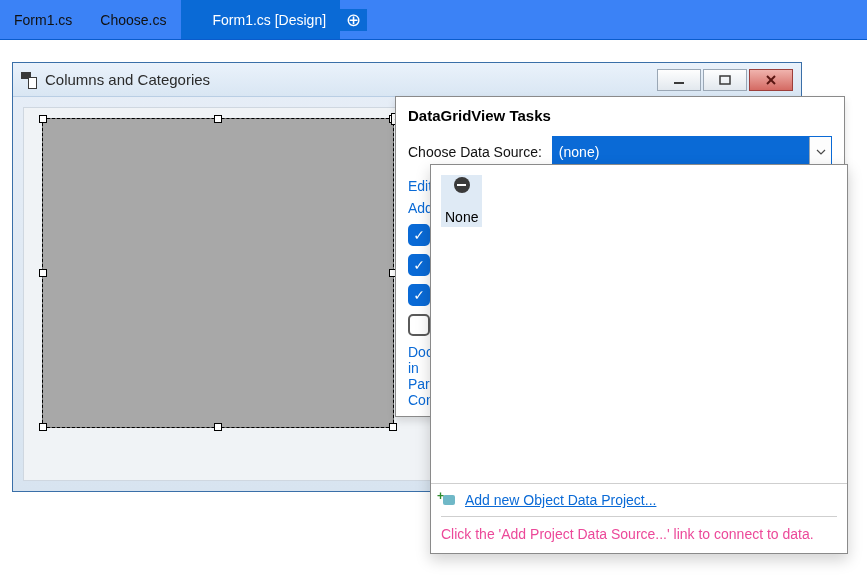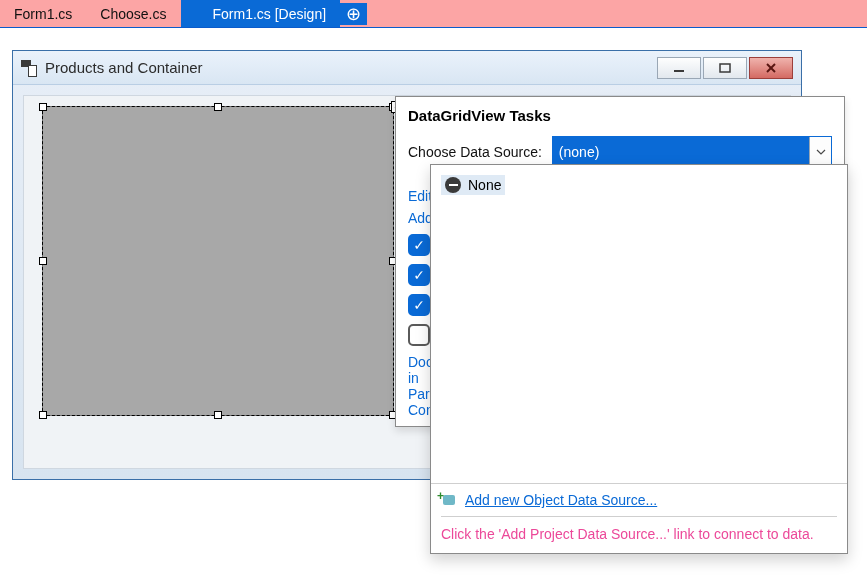--- a/index.html
+++ b/index.html
@@ -10,22 +10,22 @@
       width: 867px;
       height: 588px;
       overflow: hidden;
       position: relative;
     }
 
     
     .tab-strip {
       display: flex;
       align-items: center;
-      height: 28px;
-      background: #fca5a5;
+      height: 40px;
+      background: #3b82f6;
       border-bottom: 1px solid #0a5bcc;
       position: relative;
     }
     .doc-tab {
       display: flex;
       align-items: center;
       padding: 0 14px;
       height: 100%;
       font-size: 14px;
       color: #111;
@@ -172,21 +172,21 @@
       z-index: 5;
     }
     .tasks-title {
       font-weight: 600;
       margin-bottom: 12px;
       font-size: 15px;
     }
     .tasks-row {
       display: flex;
       align-items: center;
-      margin-bottom: 14px;
+      margin-bottom: 4px;
     }
     .tasks-label {
       margin-right: 10px;
       color: #111;
     }
     .ds-combo {
       flex: 1;
       height: 32px;
       border: 1px solid #0a6ad6;
       display: flex;
@@ -254,23 +254,24 @@
       display: flex;
       flex-direction: column;
     }
     .ds-tree {
       flex: 1;
       padding: 8px 10px;
     }
     .tree-item {
       display: inline-flex;
       align-items: center;
-      gap: 7px;
+      gap: 16px;
       padding: 2px 4px;
       background: #dfeaf5;
+      flex-direction: column;
     }
     .none-icon {
       width: 16px; height: 16px;
       border-radius: 50%;
       background: #3a3a3a;
       display: inline-flex;
       align-items: center;
       justify-content: center;
     }
     .none-icon::after {
@@ -329,21 +330,21 @@
   <div class="doc-tab active">
     <span>Form1.cs [Design]</span>
   </div>
   <div class="tab-extra">⊕</div>
 </div>
 
 <div class="design-area">
   <div class="form-window">
     <div class="titlebar">
       <span class="win-icon"></span>
-      <span class="win-title">Products and Container</span>
+      <span class="win-title">Columns and Categories</span>
       <div class="win-ctrls">
         <div class="win-btn">
           <svg width="14" height="12">
               <rect x="2" y="8" width="10" height="2" fill="#3a3a3a"></rect>
             </svg>
         </div>
         <div class="win-btn">
           <svg width="14" height="12">
               <rect x="2" y="2" width="10" height="8" fill="none" stroke="#3a3a3a" stroke-width="1.5"></rect>
             </svg>
@@ -403,17 +404,17 @@
       <span class="none-icon"></span>
       <span>None</span>
     </div>
   </div>
   <div class="ds-footer">
     <span class="add-link">
       <span class="add-icon">
         <span class="cyl"></span>
           <span class="plus">+</span>
       </span>
-      <span>Add new Object Data Source...</span>
+      <span>Add new Object Data Project...</span>
     </span>
     <div class="ds-hint">Click the 'Add Project Data Source...' link to connect to data.</div>
   </div>
 </div>
 
 </body></html>

